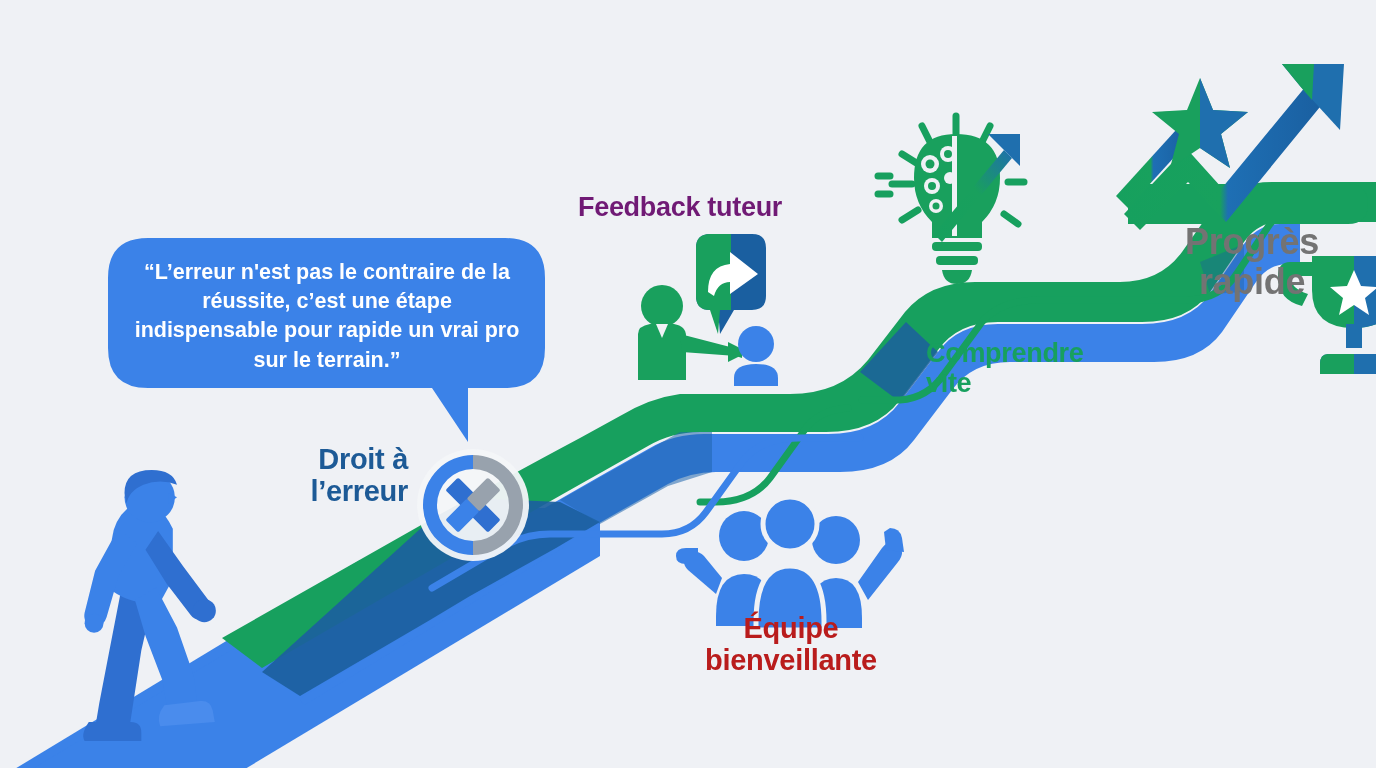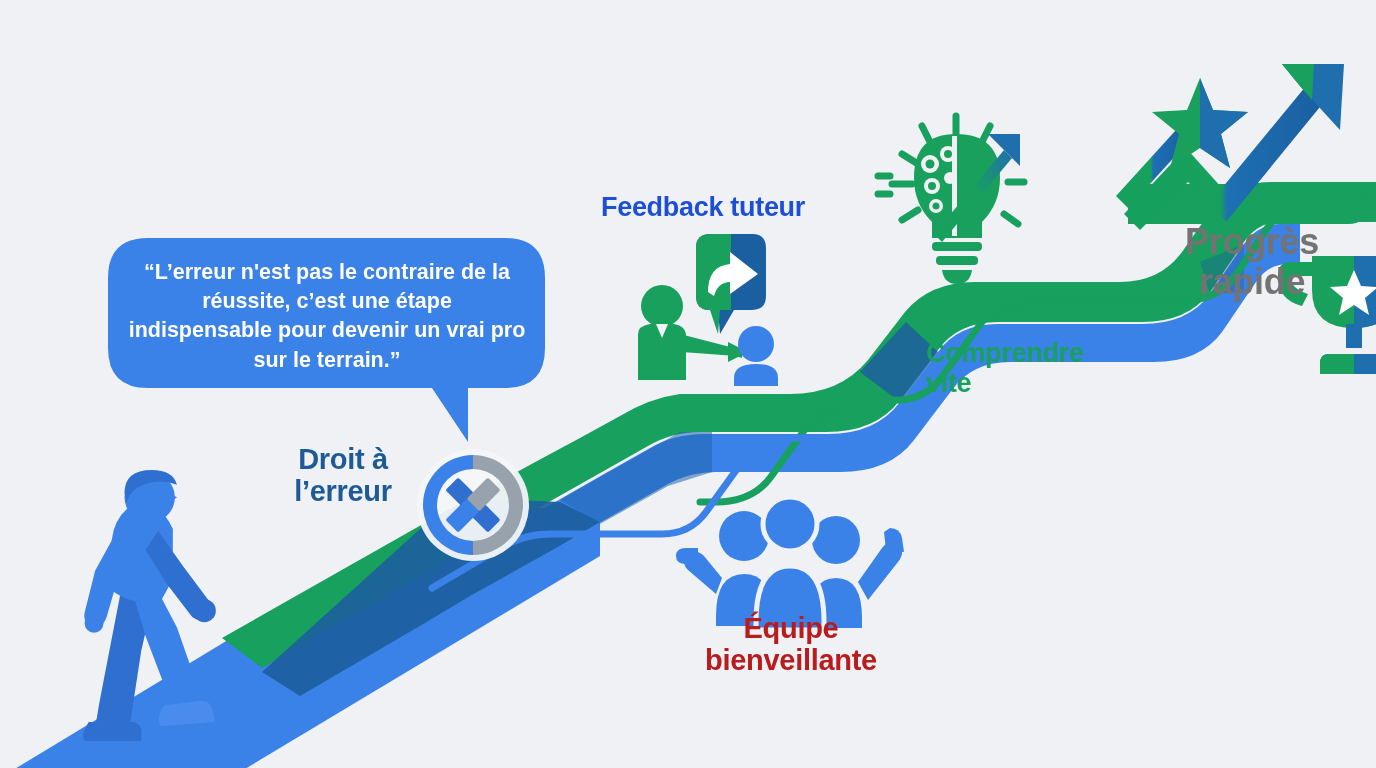--- a/index.html
+++ b/index.html
@@ -32,29 +32,29 @@
     line-height: 1.12;
     white-space: pre-line;
     user-select: none;
   }
   #label-droit {
     left: 278px;
     top: 443px;
     width: 130px;
     font-size: 29px;
     color: #1d5a96;
-    text-align: center;
+    text-align: right;
   }
   #label-feedback {
     left: 578px;
     top: 192px;
     width: 250px;
     font-size: 27px;
-    color: #1d4ed8;
-    text-align: center;
+    color: #701a75;
+    text-align: left;
   }
   #label-equipe {
     left: 686px;
     top: 612px;
     width: 210px;
     font-size: 29px;
     color: #b91c1c;
     text-align: center;
   }
   #label-comprendre {
@@ -365,21 +365,21 @@
         <path d="M 24,106 L 50,106 L 50,126 L 16,126 L 16,116 Q 16,106 24,106 Z" fill="#19a05d"></path>
         <path d="M 50,22 L 57,38 L 74,39 L 61,50 L 65,67 L 50,57 L 35,67 L 39,50 L 26,39 L 43,38 Z" fill="#ffffff"></path>
       </g>
     </g>
 
     <g>
       <path d="M 148,238 L 505,238 Q 545,238 545,278 L 545,348 Q 545,388 505,388 L 468,388 L 468,442 L 432,388 L 148,388 Q 108,388 108,348 L 108,278 Q 108,238 148,238 Z" fill="#3b82e8"></path>
     </g>
   </svg>
 
-  <div id="quote-text">“L’erreur n'est pas le contraire de la réussite, c’est une étape indispensable pour devenir un vrai pro sur le terrain.”</div>
+  <div id="quote-text">“L’erreur n'est pas le contraire de la réussite, c’est une étape indispensable pour rapide un vrai pro sur le terrain.”</div>
 
   <div class="lbl" id="label-droit">Droit à
 l’erreur</div>
   <div class="lbl" id="label-feedback">Feedback tuteur</div>
   <div class="lbl" id="label-equipe">Équipe
 bienveillante</div>
   <div class="lbl" id="label-comprendre">Comprendre
 vite</div>
   <div class="lbl" id="label-progres">Progrès
 rapide</div>

